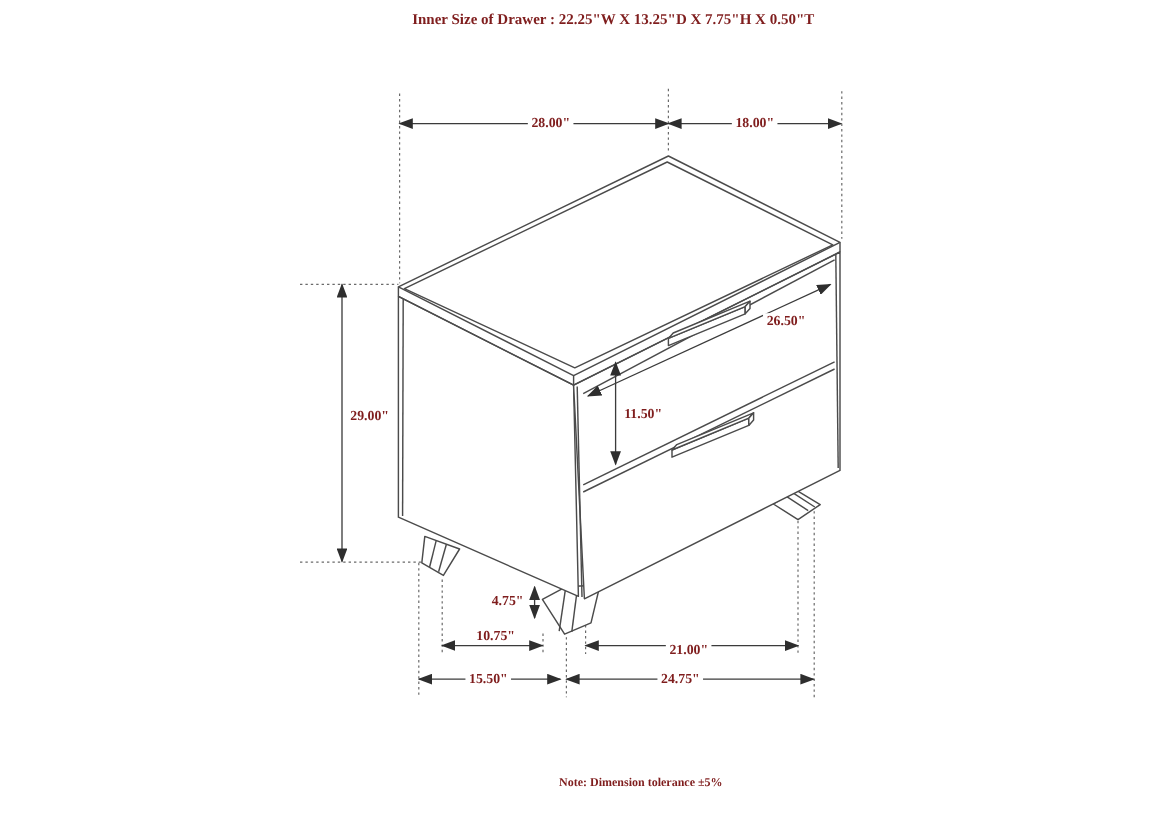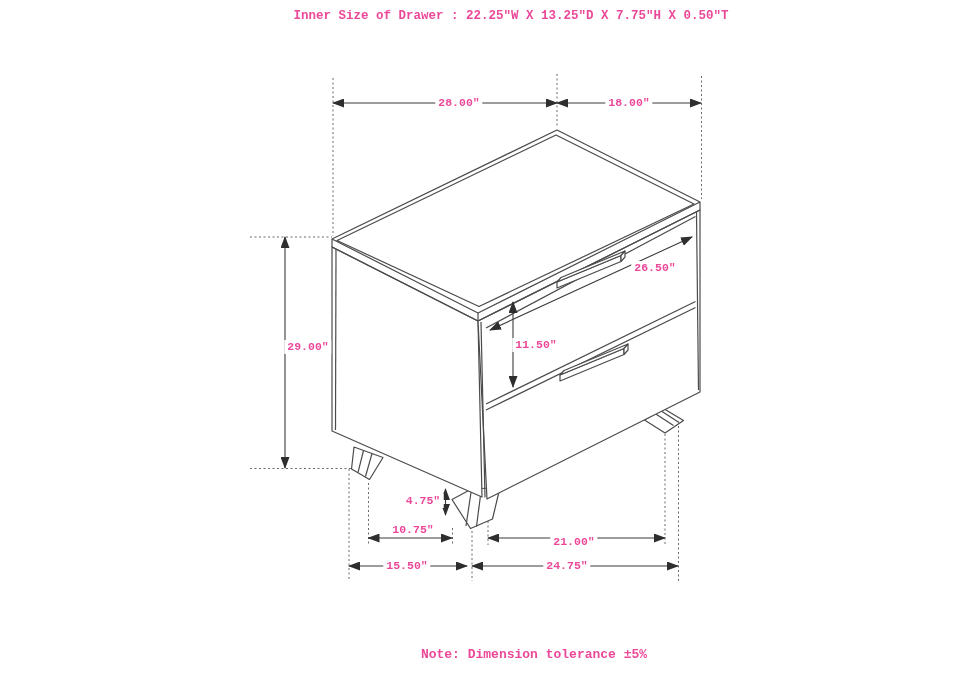--- a/index.html
+++ b/index.html
@@ -1,21 +1,21 @@
 <!DOCTYPE html>
 <html><head>
 <meta charset="utf-8">
 <style>
   html,body{margin:0;padding:0;background:#ffffff;}
   #page{position:relative;width:960px;height:682px;background:#ffffff;overflow:hidden;
-        font-family:Liberation Mono, monospace;color:#ec4899;}
+        font-family:Liberation Serif, serif;color:#7f1d1d;}
   #drawing-svg{position:absolute;left:0;top:0;}
   .txt{position:absolute;font-weight:bold;white-space:pre;}
   .title{font-size:12.5px;transform:translateX(-50%);}
-  .note{font-size:13px;transform:translateX(-50%);}
+  .note{font-size:10px;transform:translateX(-50%);}
   .dim{font-size:11.5px;background:#ffffff;padding:0 3px;line-height:14px;
        transform:translate(-50%,-50%);}
 </style>
 </head>
 <body>
 
 <div id="page">
 
   <svg id="drawing-svg" width="960" height="682" viewBox="0 0 960 682">
     <defs>

